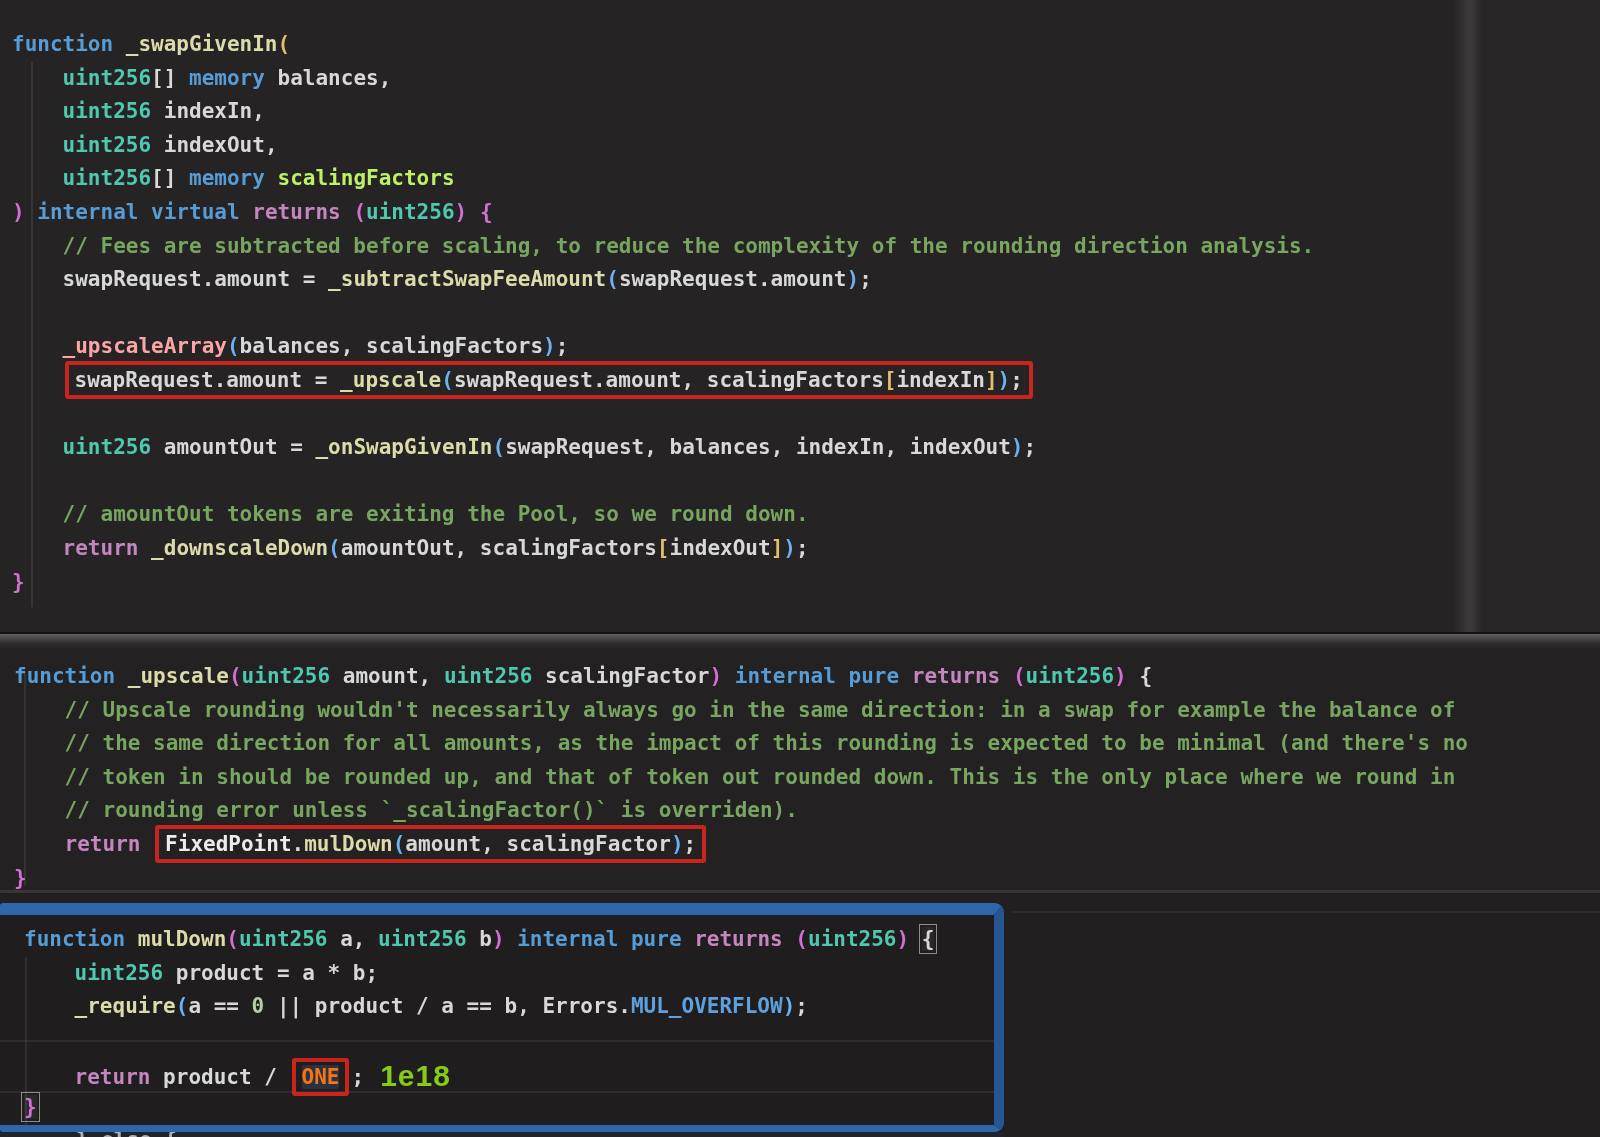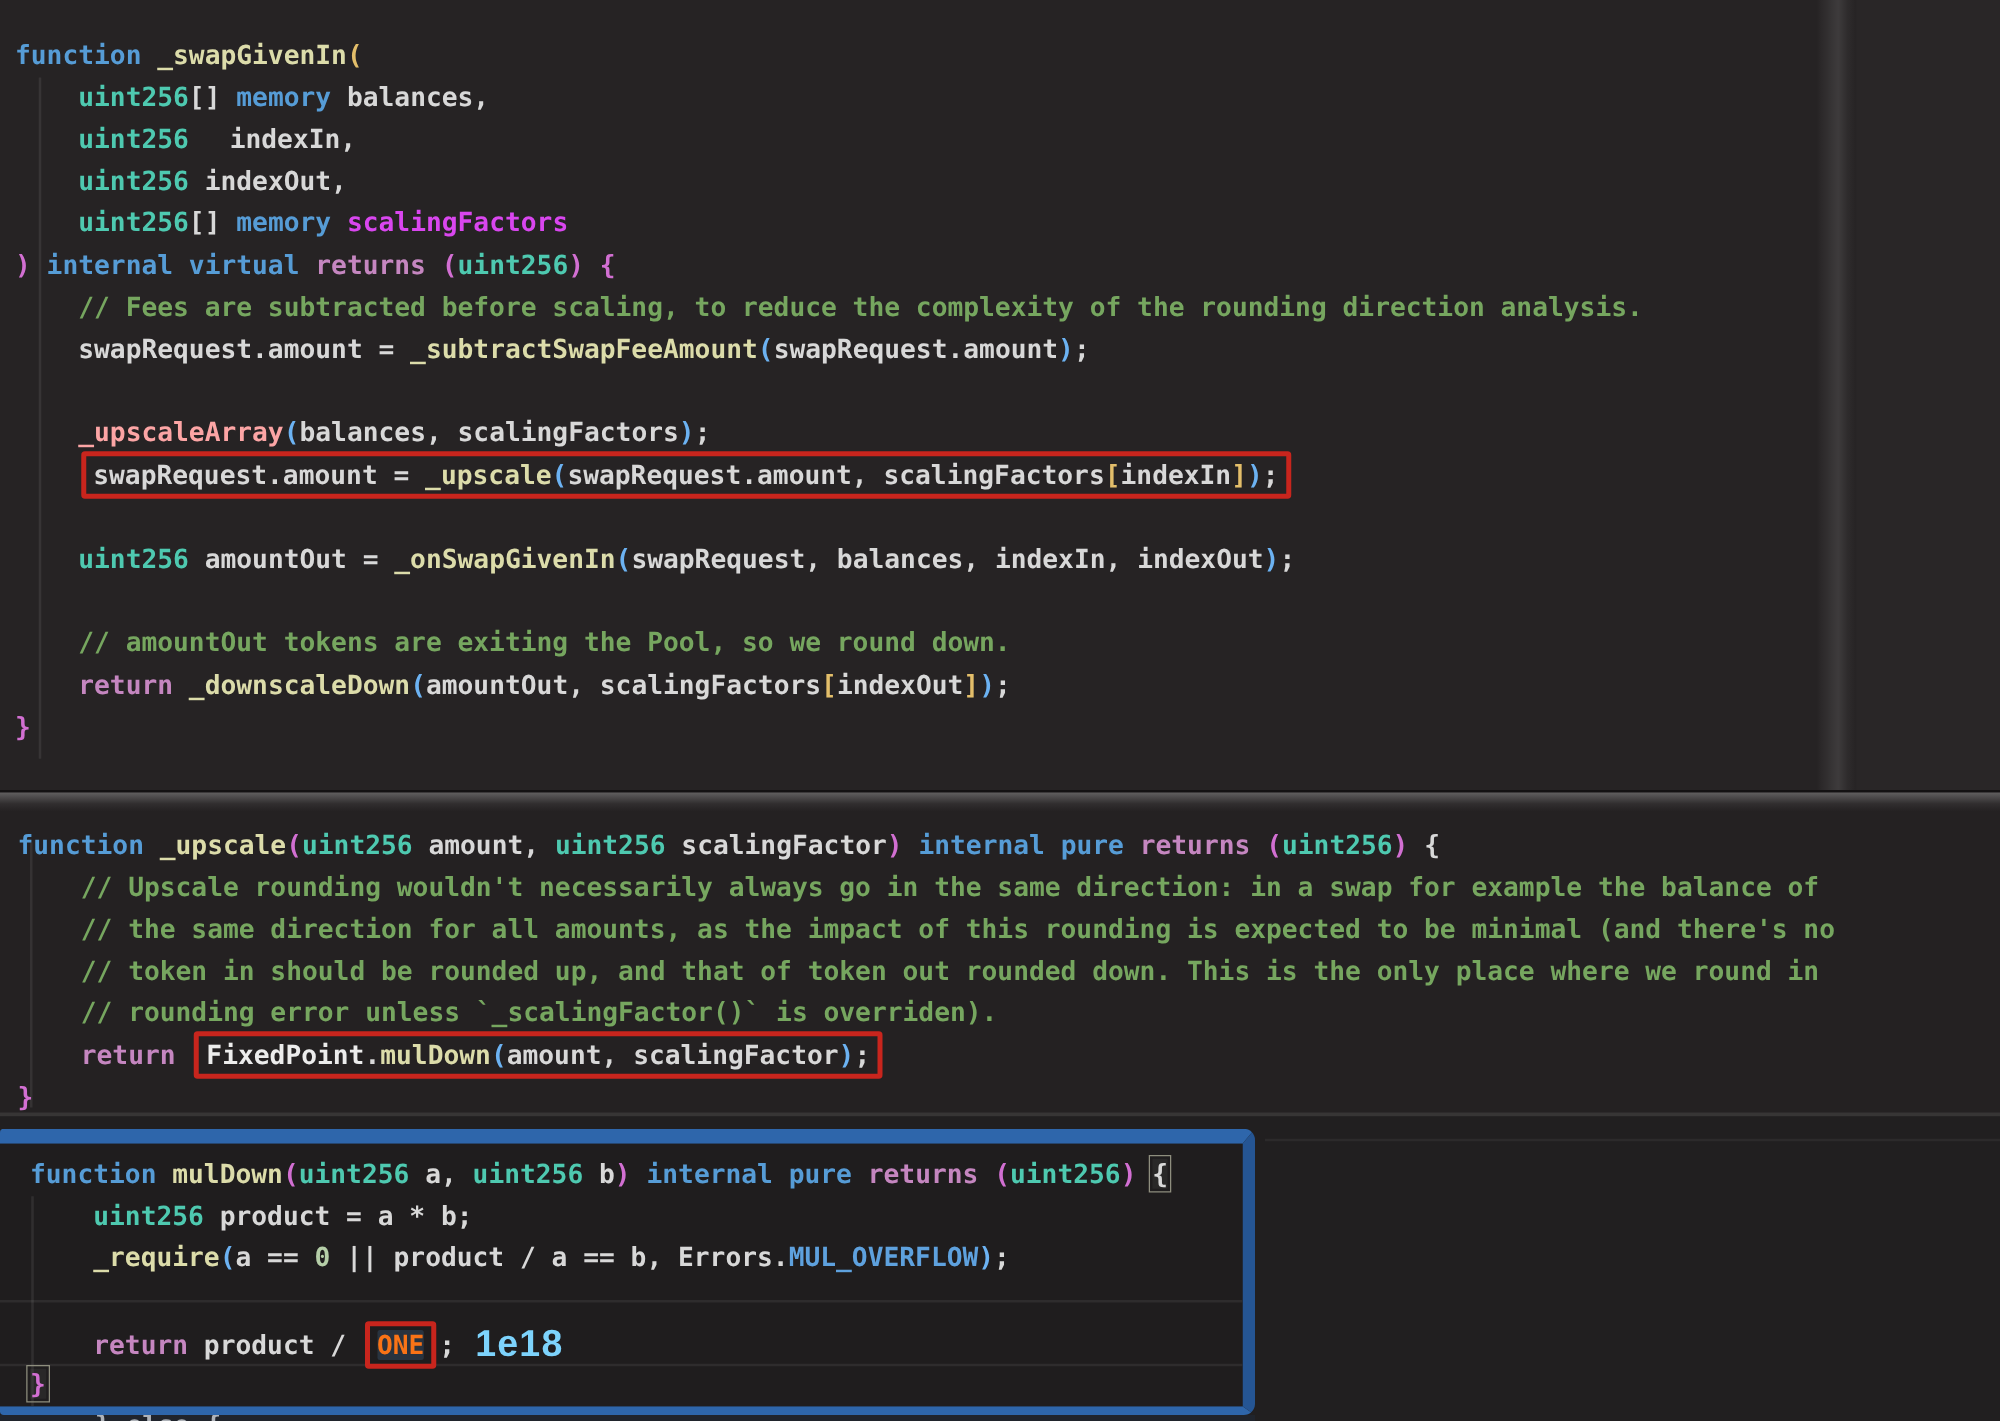--- a/index.html
+++ b/index.html
@@ -34,23 +34,23 @@
 </head>
 <body>
 
 <div class="canvas">
 
   <div class="panel panel1">
     <div class="guide" style="left:31px;top:62px;height:545px;"></div>
     <div class="code" style="left:12px;top:28px;">
         <div class="line"><span style="color: rgb(86, 156, 214);">function </span><span style="color: rgb(220, 220, 170);">_swapGivenIn</span><span style="color: rgb(227, 190, 106);">(</span></div>
         <div class="line"><span style="color: rgb(216, 216, 216);">    </span><span style="color: rgb(78, 201, 176);">uint256</span><span style="color: rgb(216, 216, 216);">[] </span><span style="color: rgb(86, 156, 214);">memory </span><span style="color: rgb(216, 216, 216);">balances,</span></div>
-        <div class="line"><span style="color: rgb(216, 216, 216);">    </span><span style="color: rgb(78, 201, 176);">uint256 </span><span style="color: rgb(216, 216, 216); margin-left: 20px;">indexIn,</span></div>
+        <div class="line"><span style="color: rgb(216, 216, 216);">    </span><span style="color: rgb(78, 201, 176);">uint256 </span><span style="color: rgb(216, 216, 216);">indexIn,</span></div>
         <div class="line"><span style="color: rgb(216, 216, 216);">    </span><span style="color: rgb(78, 201, 176);">uint256 </span><span style="color: rgb(216, 216, 216);">indexOut,</span></div>
-        <div class="line"><span style="color: rgb(216, 216, 216);">    </span><span style="color: rgb(78, 201, 176);">uint256</span><span style="color: rgb(216, 216, 216);">[] </span><span style="color: rgb(86, 156, 214);">memory </span><span style="color: #d946ef;">scalingFactors</span></div>
+        <div class="line"><span style="color: rgb(216, 216, 216);">    </span><span style="color: rgb(78, 201, 176);">uint256</span><span style="color: rgb(216, 216, 216);">[] </span><span style="color: rgb(86, 156, 214);">memory </span><span style="color: #bef264;">scalingFactors</span></div>
         <div class="line"><span style="color: rgb(210, 111, 210);">) </span><span style="color: rgb(86, 156, 214);">internal virtual </span><span style="color: rgb(197, 134, 192);">returns </span><span style="color: rgb(210, 111, 210);">(</span><span style="color: rgb(78, 201, 176);">uint256</span><span style="color: rgb(210, 111, 210);">)</span><span style="color: rgb(216, 216, 216);"> </span><span style="color: rgb(210, 111, 210);">{</span></div>
         <div class="line"><span style="color: rgb(216, 216, 216);">    </span><span style="color: rgb(118, 166, 95);">// Fees are subtracted before scaling, to reduce the complexity of the rounding direction analysis.</span></div>
         <div class="line"><span style="color: rgb(216, 216, 216);">    </span><span style="color: rgb(216, 216, 216);">swapRequest.amount = </span><span style="color: rgb(220, 220, 170);">_subtractSwapFeeAmount</span><span style="color: rgb(108, 178, 242);">(</span><span style="color: rgb(216, 216, 216);">swapRequest.amount</span><span style="color: rgb(108, 178, 242);">)</span><span style="color: rgb(216, 216, 216);">;</span></div>
         <div class="line">&nbsp;</div>
         <div class="line"><span style="color: rgb(216, 216, 216);">    </span><span style="color: #fca5a5;">_upscaleArray</span><span style="color: rgb(108, 178, 242);">(</span><span style="color: rgb(216, 216, 216);">balances, scalingFactors</span><span style="color: rgb(108, 178, 242);">)</span><span style="color: rgb(216, 216, 216);">;</span></div>
         <div class="line"><span style="color: rgb(216, 216, 216);">    </span><span class="red-box"><span style="color: rgb(216, 216, 216);">swapRequest.amount = </span><span style="color: rgb(220, 220, 170);">_upscale</span><span style="color: rgb(108, 178, 242);">(</span><span style="color: rgb(216, 216, 216);">swapRequest.amount, scalingFactors</span><span style="color: rgb(227, 190, 106);">[</span><span style="color: rgb(216, 216, 216);">indexIn</span><span style="color: rgb(227, 190, 106);">]</span><span style="color: rgb(108, 178, 242);">)</span><span style="color: rgb(216, 216, 216);">;</span></span></div>
         <div class="line">&nbsp;</div>
         <div class="line"><span style="color: rgb(216, 216, 216);">    </span><span style="color: rgb(78, 201, 176);">uint256 </span><span style="color: rgb(216, 216, 216);">amountOut = </span><span style="color: rgb(220, 220, 170);">_onSwapGivenIn</span><span style="color: rgb(108, 178, 242);">(</span><span style="color: rgb(216, 216, 216);">swapRequest, balances, indexIn, indexOut</span><span style="color: rgb(108, 178, 242);">)</span><span style="color: rgb(216, 216, 216);">;</span></div>
         <div class="line">&nbsp;</div>
         <div class="line"><span style="color: rgb(216, 216, 216);">    </span><span style="color: rgb(118, 166, 95);">// amountOut tokens are exiting the Pool, so we round down.</span></div>
@@ -80,21 +80,21 @@
 
   <div class="panel popup">
     <div class="guide" style="left:25px;top:42px;height:168px;"></div>
     <div class="curline" style="top:125px;"></div>
     <div class="curline" style="top:176px;"></div>
     <div class="code" style="left:24px;top:8px;">
         <div class="line"><span style="color: rgb(86, 156, 214);">function </span><span style="color: rgb(220, 220, 170);">mulDown</span><span style="color: rgb(210, 111, 210);">(</span><span style="color: rgb(78, 201, 176);">uint256 </span><span style="color: rgb(216, 216, 216);">a, </span><span style="color: rgb(78, 201, 176);">uint256 </span><span style="color: rgb(216, 216, 216);">b</span><span style="color: rgb(210, 111, 210);">) </span><span style="color: rgb(86, 156, 214);">internal pure </span><span style="color: rgb(197, 134, 192);">returns </span><span style="color: rgb(210, 111, 210);">(</span><span style="color: rgb(78, 201, 176);">uint256</span><span style="color: rgb(210, 111, 210);">)</span><span style="color: rgb(216, 216, 216);"> </span><span class="mb" style="color: rgb(216, 216, 216);">{</span></div>
         <div class="line"><span style="color: rgb(216, 216, 216);">    </span><span style="color: rgb(78, 201, 176);">uint256 </span><span style="color: rgb(216, 216, 216);">product = a * b;</span></div>
         <div class="line"><span style="color: rgb(216, 216, 216);">    </span><span style="color: rgb(220, 220, 170);">_require</span><span style="color: rgb(108, 178, 242);">(</span><span style="color: rgb(216, 216, 216);">a == </span><span style="color: rgb(181, 206, 168);">0</span><span style="color: rgb(216, 216, 216);"> || product / a == b, Errors.</span><span style="color: rgb(94, 161, 222);">MUL_OVERFLOW</span><span style="color: rgb(108, 178, 242);">)</span><span style="color: rgb(216, 216, 216);">;</span></div>
         <div class="line">&nbsp;</div>
-        <div class="line"><span style="color: rgb(216, 216, 216);">    </span><span style="color: rgb(197, 134, 192);">return </span><span style="color: rgb(216, 216, 216);">product / </span><span class="red-box"><span class="hl" style="color: #f97316;">ONE</span></span><span style="color: rgb(216, 216, 216);">;</span><span class="annot" style="color: #7dd3fc;">1e18</span></div>
+        <div class="line"><span style="color: rgb(216, 216, 216);">    </span><span style="color: rgb(197, 134, 192);">return </span><span style="color: rgb(216, 216, 216);">product / </span><span class="red-box"><span class="hl" style="color: #f97316;">ONE</span></span><span style="color: rgb(216, 216, 216);">;</span><span class="annot" style="color: #84cc16;">1e18</span></div>
         <div class="line"><span class="mb" style="color: rgb(210, 111, 210);">}</span></div>
       </div>
   </div>
 
   <div class="else-strip">
     <span>      } else {</span>
   </div>
 
 </div>
 

